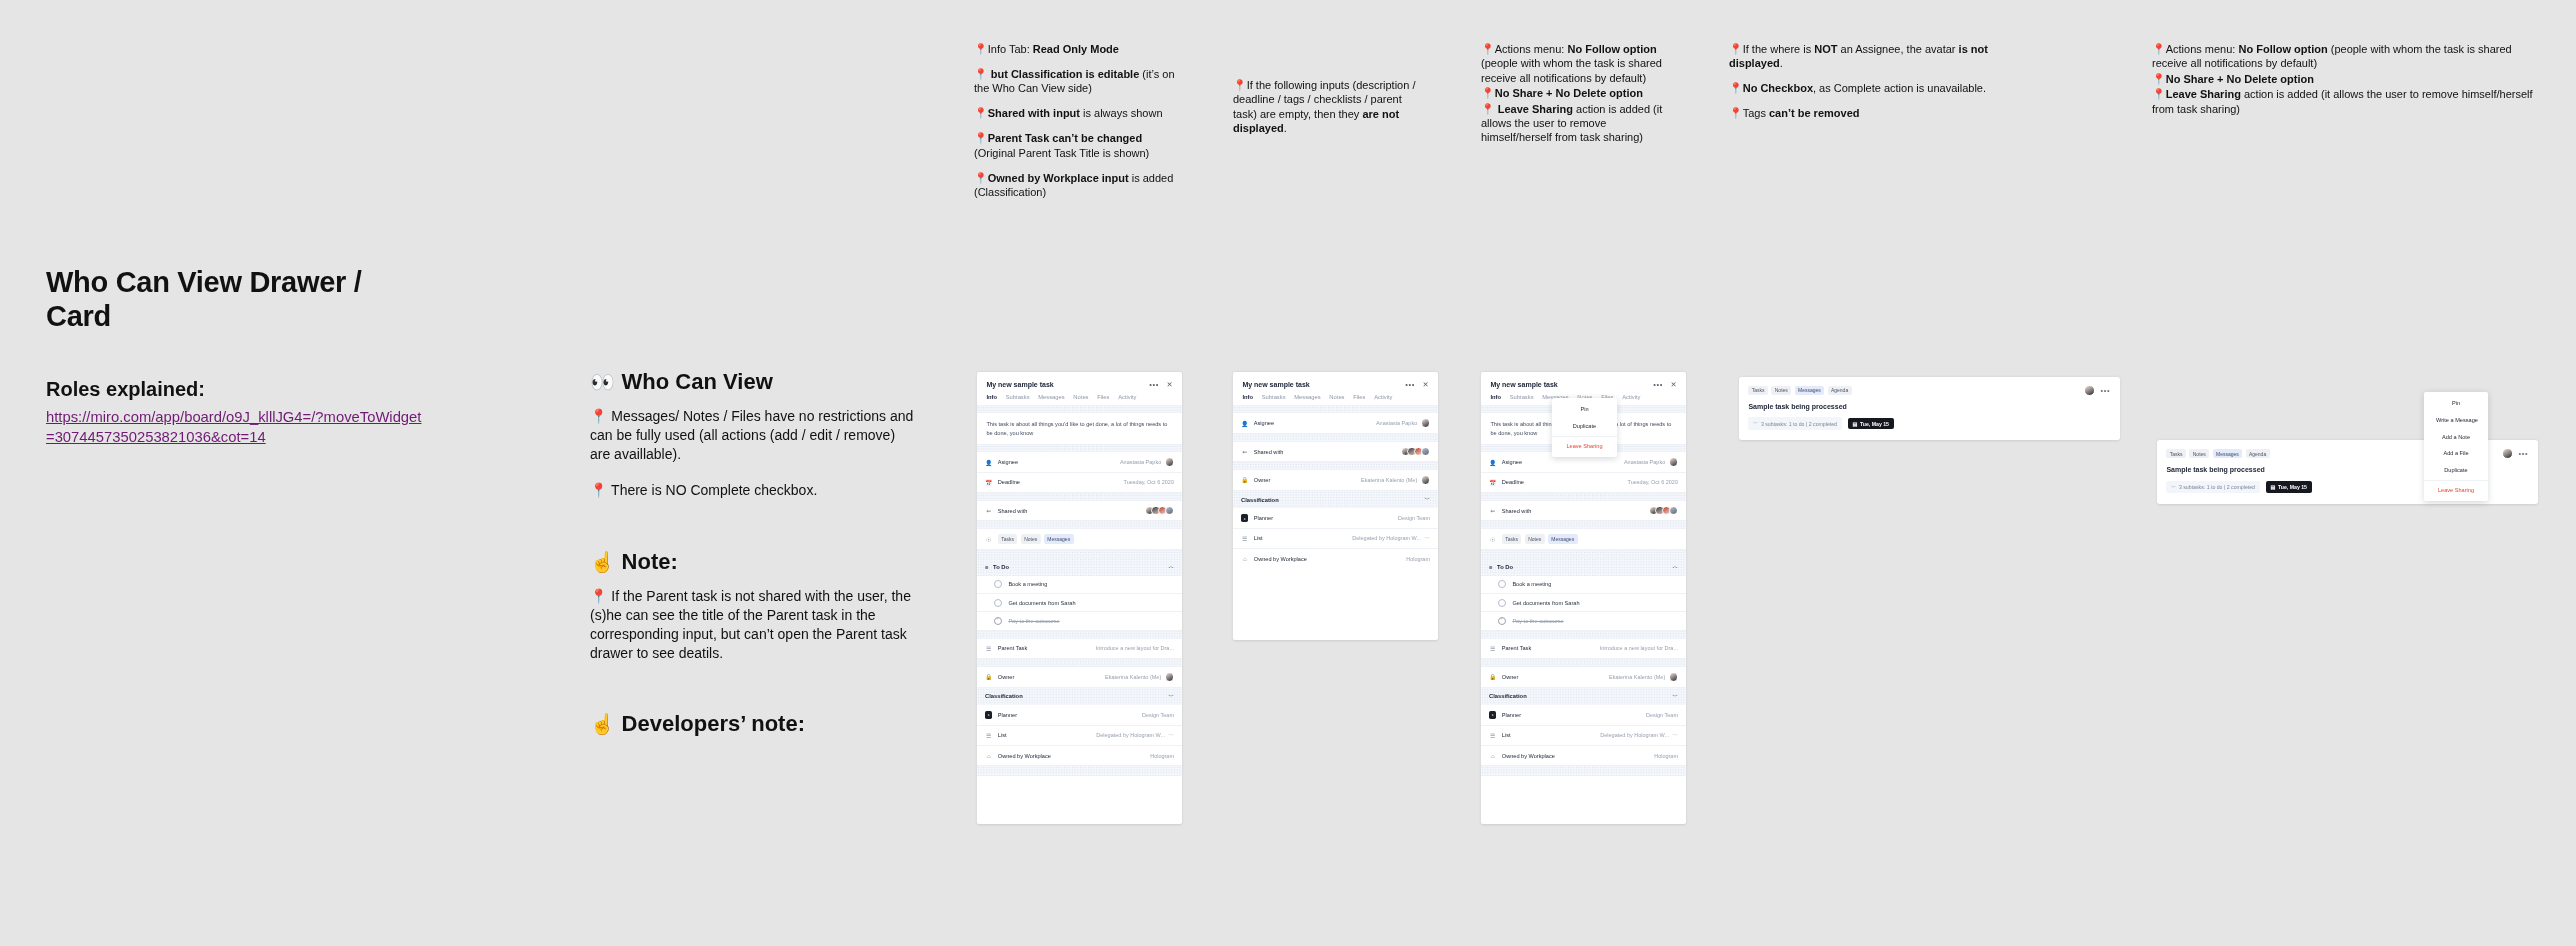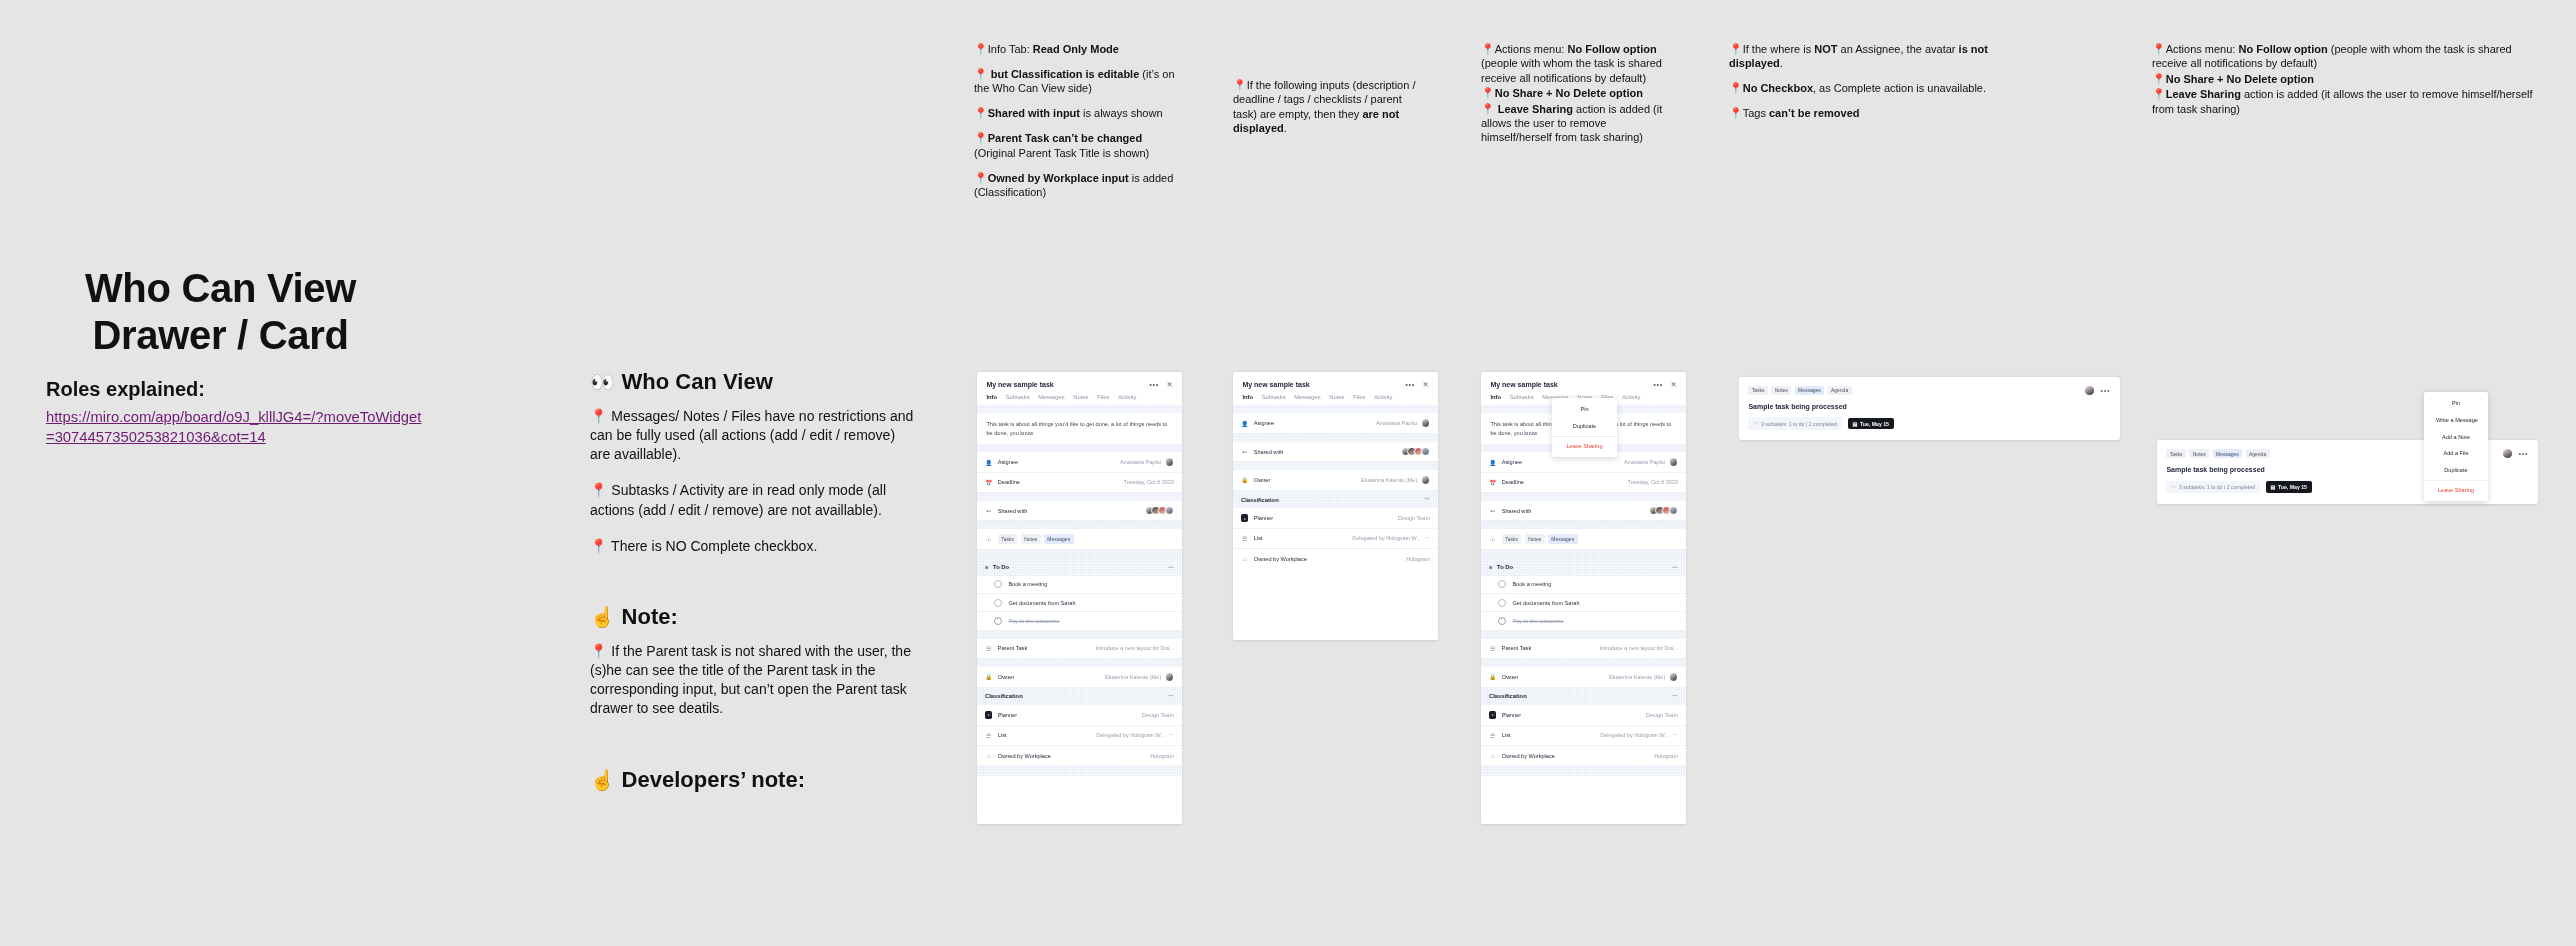--- a/index.html
+++ b/index.html
@@ -9,21 +9,21 @@
     font-family:"Liberation Sans", sans-serif;
     color:#111;
     overflow:hidden;
     position:relative;
   }
   .abs{position:absolute;}
 
   
   #doc-title{
     left:46px;top:265px;width:349px;
-    font-size:40px;font-weight:700;line-height:1.18;letter-spacing:-0.3px;text-align:center;
+    font-size:29px;font-weight:700;line-height:1.18;letter-spacing:-0.3px;
   }
   #roles-head{
     left:46px;top:378px;
     font-size:20px;font-weight:700;
   }
   #roles-link{
     left:46px;top:408px;width:376px;
     font-size:14.8px;line-height:1.32;color:#701a75;text-decoration:underline;
     word-break:break-all;
   }
@@ -150,24 +150,20 @@
     <span class="emo">👀</span>
     <span>Who Can View</span>
   </div>
 
   <p class="bullet">
     <span class="pin">📍</span>
     <span>Messages/ Notes / Files have no restrictions and can be fully used (all actions (add / edit / remove) are availlable).</span>
   </p>
   <p class="bullet">
     <span class="pin">📍</span>
-    <span>Subtasks / Activity are in read only mode (all actions (add / edit / remove) are not availlable).</span>
-  </p>
-  <p class="bullet">
-    <span class="pin">📍</span>
     <span>There is NO Complete checkbox.</span>
   </p>
 
   <div class="gap-lg"></div>
 
   <div class="sec-head">
     <span class="emo">☝️</span>
     <span>Note:</span>
   </div>
   <p class="bullet">

